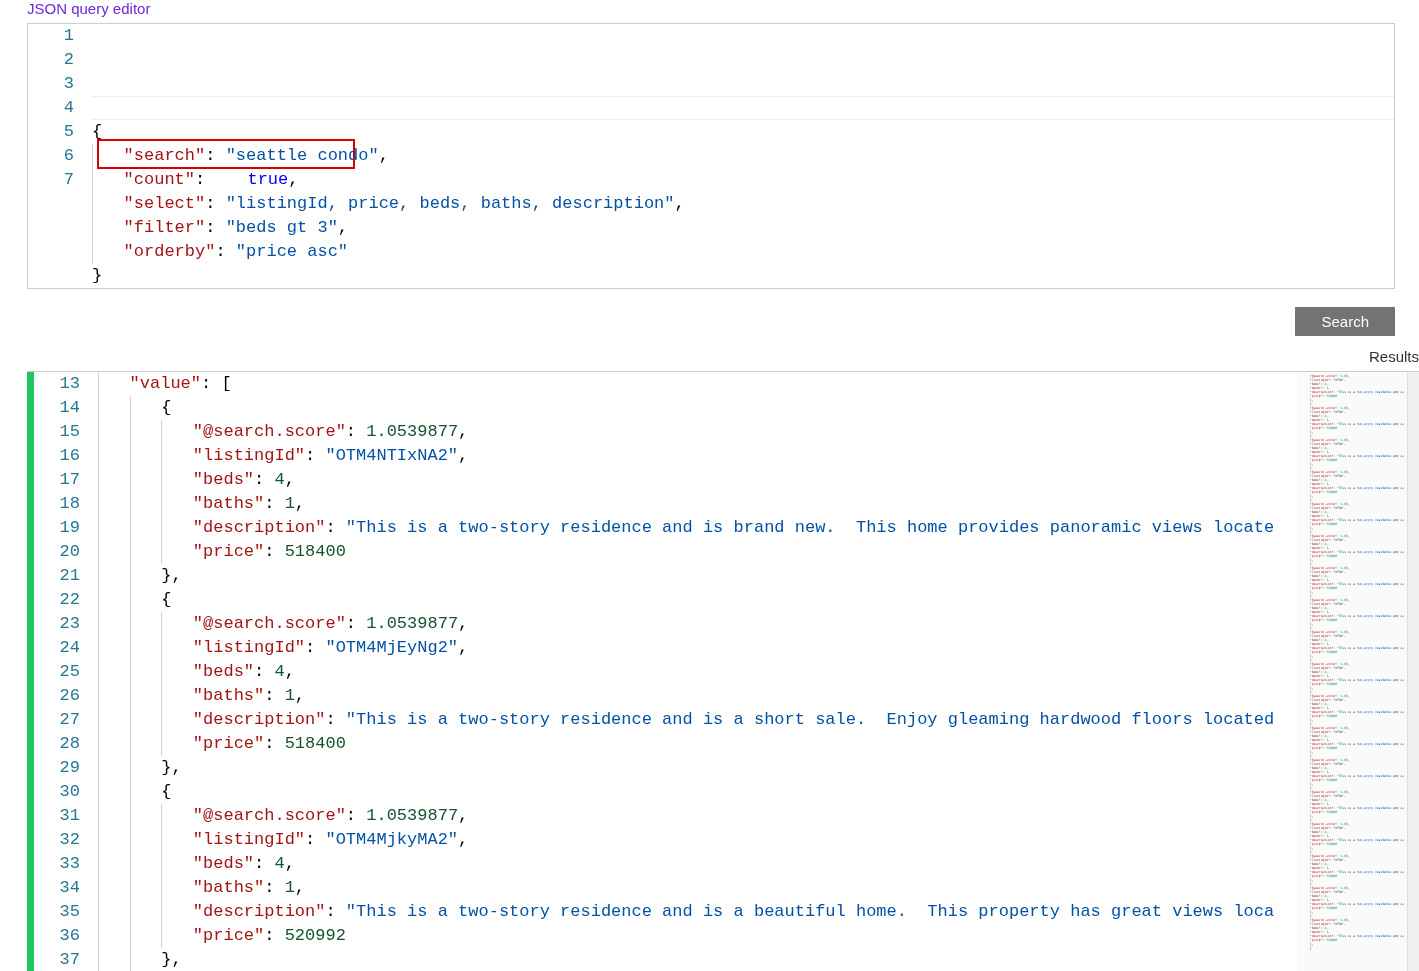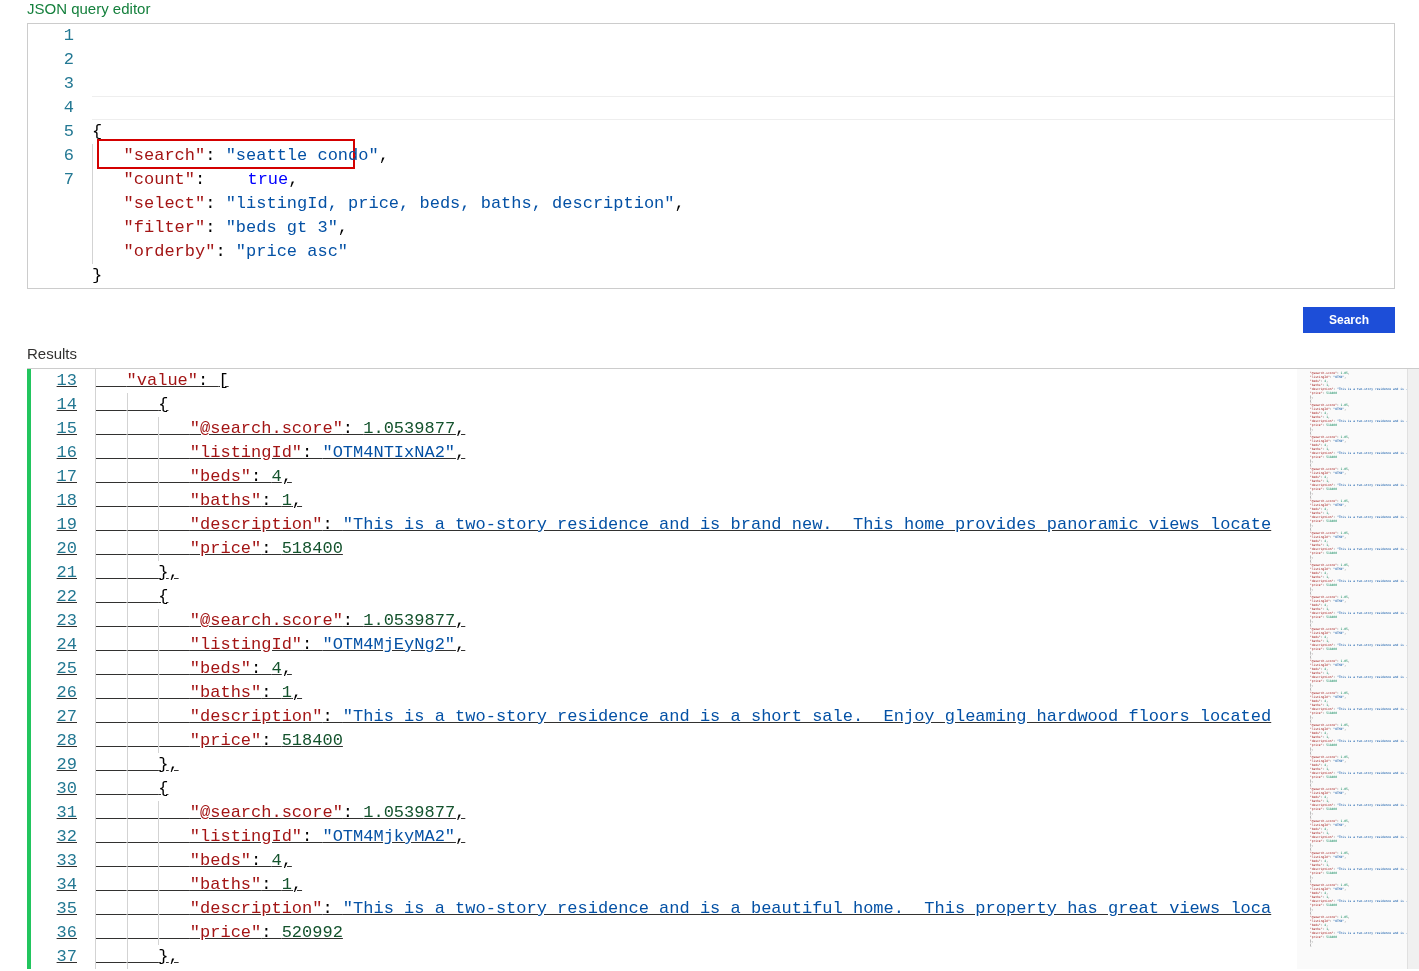--- a/index.html
+++ b/index.html
@@ -7,21 +7,21 @@
     margin: 0;
     padding: 0;
     font-family: "Segoe UI", Tahoma, sans-serif;
     font-size: 14px;
     background: #fff;
     color: #323130;
   }
   .wrap { padding: 0 0 0 3px; width: 1419px;}
   .section-label {
     font-size: 15px;
-    color: #15803d;
+    color: #6d28d9;
     padding: 0 0 6px 24px;
   }
   .editor-box {
     border: 1px solid #ccc;
     margin: 0 24px 0 24px;
     position: relative;
     overflow: hidden;
   }
   .editor {
     font-family: Consolas, "Courier New", monospace;
@@ -73,39 +73,40 @@
   .red-box {
     position: absolute;
     border: 2px solid #d40000;
     pointer-events: none;
   }
   .search-row {
     display: flex; justify-content: flex-end;
     padding: 18px 24px 12px 0;
   }
   .search-btn {
-    background: #1d4ed8;
+    background: #737373;
     color: #fff;
-    font-size: 12px;
-    font-weight: 700;
+    font-size: 15px;
+    font-weight: 400;
     border: none;
     padding: 6px 26px;
     cursor: pointer;
   }
   .results-label {
     font-size: 15px;
-    padding: 0 16px 6px 24px;
+    padding: 0 0 6px 24px;
+    text-align: right;
   }
   .results-box {
     border-top: 1px solid #ccc;
     margin: 0 0 0 24px;
     position: relative;
     display: flex;
   }
-  .results-main { flex: 1; overflow: hidden; position: relative; border-left: 4px solid #22c55e; text-decoration: underline;}
+  .results-main { flex: 1; overflow: hidden; position: relative; border-left: 7px solid #22c55e;}
   .minimap {
     width: 110px;
     background: #fafafa;
     position: relative;
     flex-shrink: 0;
     overflow: hidden;
     font-size: 3px;
     line-height: 4px;
     padding: 2px;
     font-family: Consolas, monospace;

